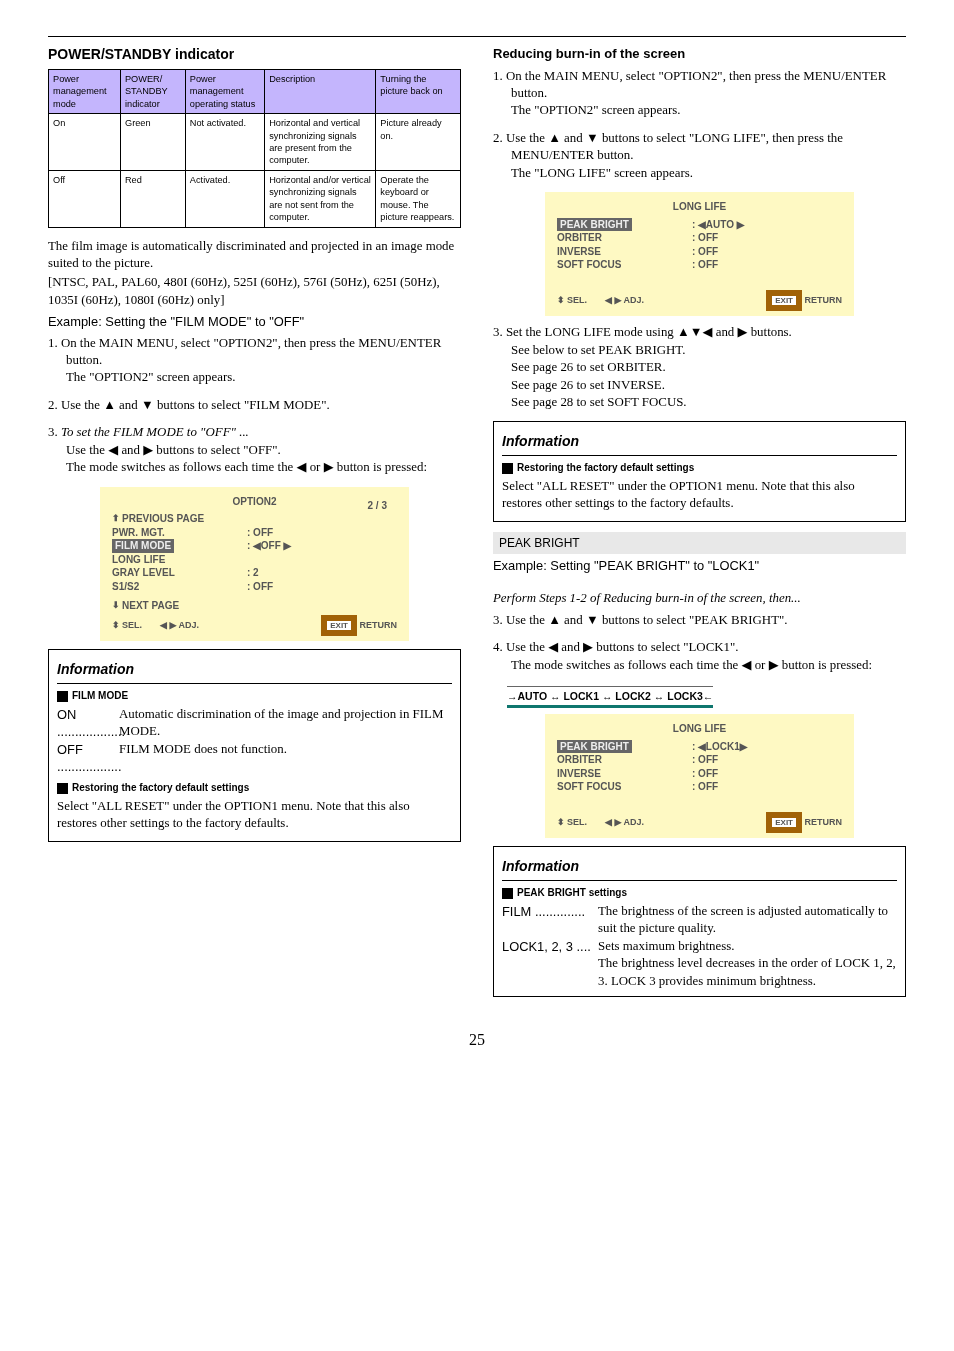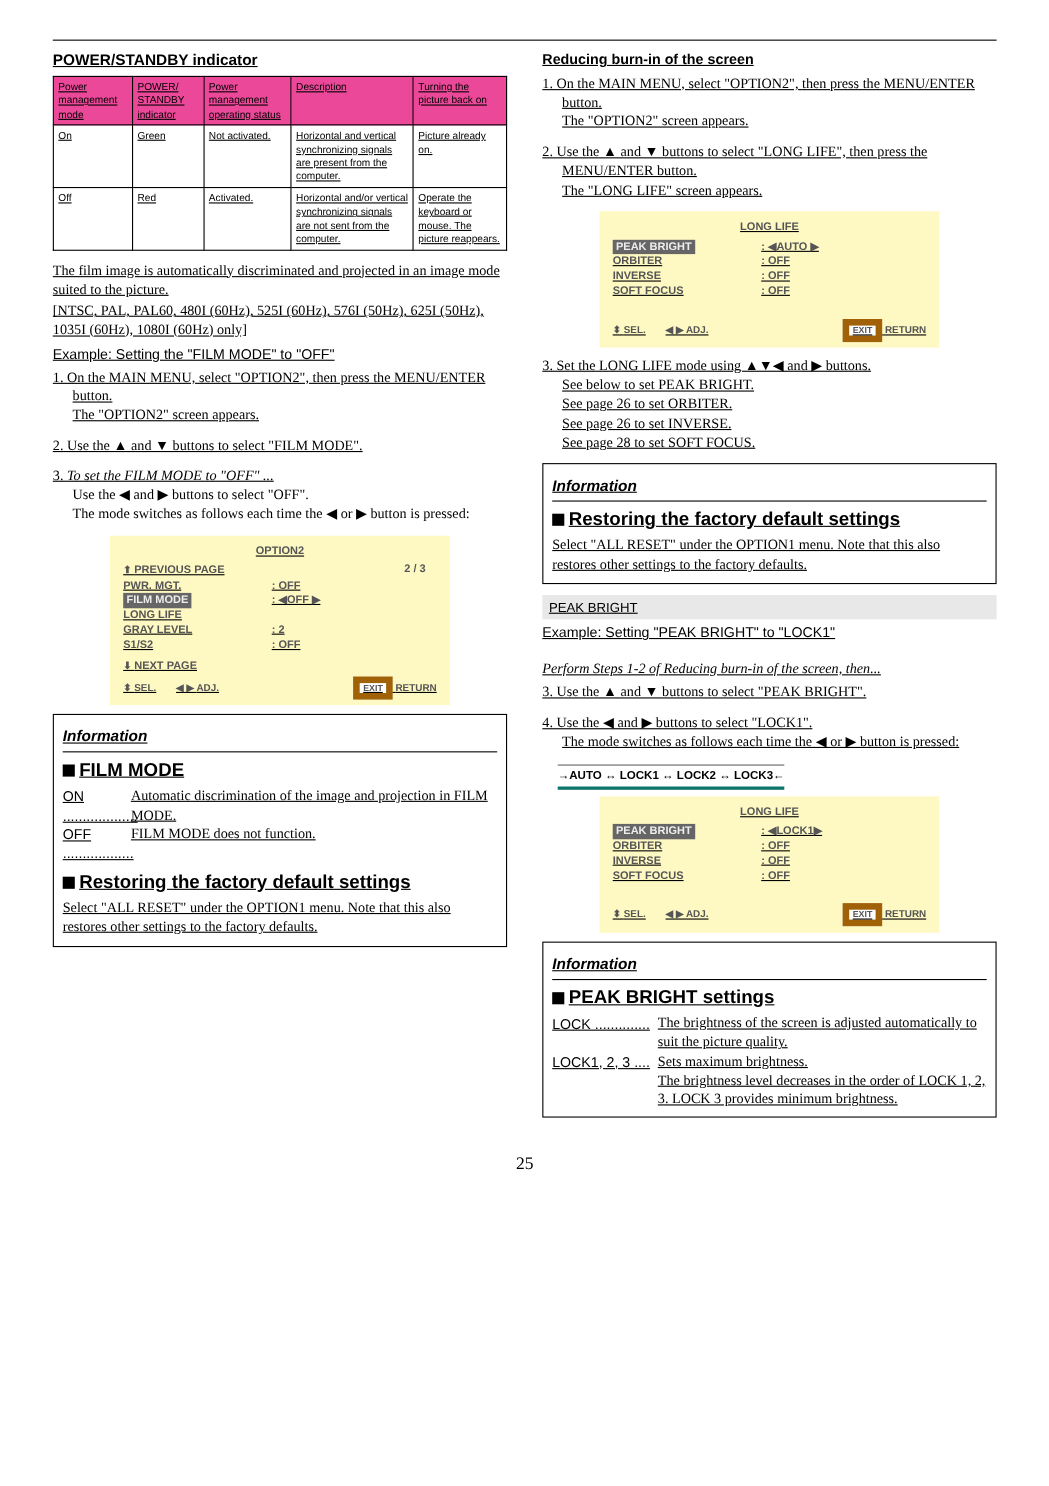--- a/index.html
+++ b/index.html
@@ -1,44 +1,44 @@
 <!DOCTYPE html>
 <html><head>
 <meta charset="utf-8">
 <style>
 body { margin: 0; padding: 30px 48px; font-family: "Times New Roman", serif; font-size: 12.9px; line-height: 1.35; color: #000; background: #fff; width: 858px; }
 .rule { border: none; border-top: 1.8px solid #000; margin: 6px 0 8px; }
-.cols { display: flex; gap: 32px; text-decoration: underline; }
+.cols { display: flex; gap: 32px; }
 .col { flex: 1; }
 h2 { font-family: Arial, sans-serif; font-size: 14px; font-weight: bold; margin: 0 0 5px; }
 h3 { font-family: Arial, sans-serif; font-size: 13px; font-weight: bold; margin: 16px 0 3px; }
 p { margin: 2px 0; }
 ol { margin: 4px 0 6px; padding-left: 0; list-style: none; }
 ol li { margin: 4px 0 10px; padding-left: 18px; text-indent: -18px; }
 .sans { font-family: Arial, sans-serif; }
 .bold { font-weight: bold; }
 .italic { font-style: italic; }
 .infohead { font-family: Arial, sans-serif; font-weight: bold; font-style: italic; color: #000; margin: 4px 0 4px; font-size: 14px; }
-.sqline { display: flex; align-items: center; gap: 4px; font-family: Arial, sans-serif; font-weight: bold; font-size: 17px; margin: 3px 0 3px; text-align: right; }
+.sqline { display: flex; align-items: center; gap: 4px; font-family: Arial, sans-serif; font-weight: bold; font-size: 10px; margin: 3px 0 3px; text-align: right; }
 .sqline::before { content: ""; display: inline-block; width: 11px; height: 11px; background: #000; }
 .infobox { border: 1px solid #000; padding: 6px 8px; margin: 4px 0 10px; }
 
 .osd { background: #fef9c3; width: 285px; margin: 6px auto 8px; font-family: Arial, sans-serif; font-size: 10px; font-weight: bold; color: #555; padding: 8px 12px 10px; }
 .osd-title { text-align: center; margin-bottom: 4px; position: relative; }
-.osd-page { position: absolute; right: 10px; top: 16px; }
+.osd-page { position: absolute; right: 10px; top: 4px; }
 .osd-row { display: flex; }
 .osd-label { width: 135px; }
 .osd-hl { background: #666; color: #eee; padding: 0 3px; display: inline-block; }
 .osd-val { flex: 1; }
 .osd-nav { margin-top: 6px; display: flex; align-items: center; gap: 18px; font-size: 9px; }
 .osd-nav .exit { background: #fff; border: 6px solid #a16207; padding: 0 3px; font-size: 8px; }
 
 table.pwr { border-collapse: collapse; width: 100%; font-family: Arial, sans-serif; font-size: 9.2px; margin: 2px 0 10px; }
 table.pwr th, table.pwr td { border: 1px solid #000; padding: 3px 4px; vertical-align: top; text-align: left; }
-table.pwr th { font-weight: normal; background: #ec4899; }
+table.pwr th { font-weight: normal; background: #c4b5fd; }
 .tw { white-space: pre-line; }
 .pagenum { text-align: center; margin-top: 22px; font-size: 16px; }
 
 .desc-list { display: grid; grid-template-columns: 58px 1fr; column-gap: 4px; }
 .desc-key { font-family: Arial, sans-serif; }
 
 .cycle { font-family: Arial, sans-serif; font-weight: bold; font-size: 10.5px; margin: 2px 0 0 14px; }
 
 .osd-arrow { font-size: 9px; }
 </style>
@@ -234,21 +234,21 @@
 <span>◀ ▶ <span>ADJ.</span></span>
 <span style="margin-left:auto;"><span class="exit">EXIT</span> <span>RETURN</span></span>
 </div>
 </div>
 
 <div class="infobox">
 <div class="infohead">Information</div>
 <div style="border-top:0.9px solid #000;margin:3px 0 5px;"></div>
 <div class="sqline">PEAK BRIGHT settings</div>
 <div class="desc-list" style="grid-template-columns:92px 1fr;">
-<div class="desc-key">LOCK ..............</div>
+<div class="desc-key">FILM ..............</div>
 <div class="tw">The brightness of the screen is adjusted automatically to suit the picture quality.</div>
 <div class="desc-key">LOCK1, 2, 3 ....</div>
 <div class="tw">Sets maximum brightness.
 The brightness level decreases in the order  of LOCK 1, 2, 3. LOCK 3 provides minimum brightness.</div>
 </div>
 </div>
 
 </div>
 </div>
 

